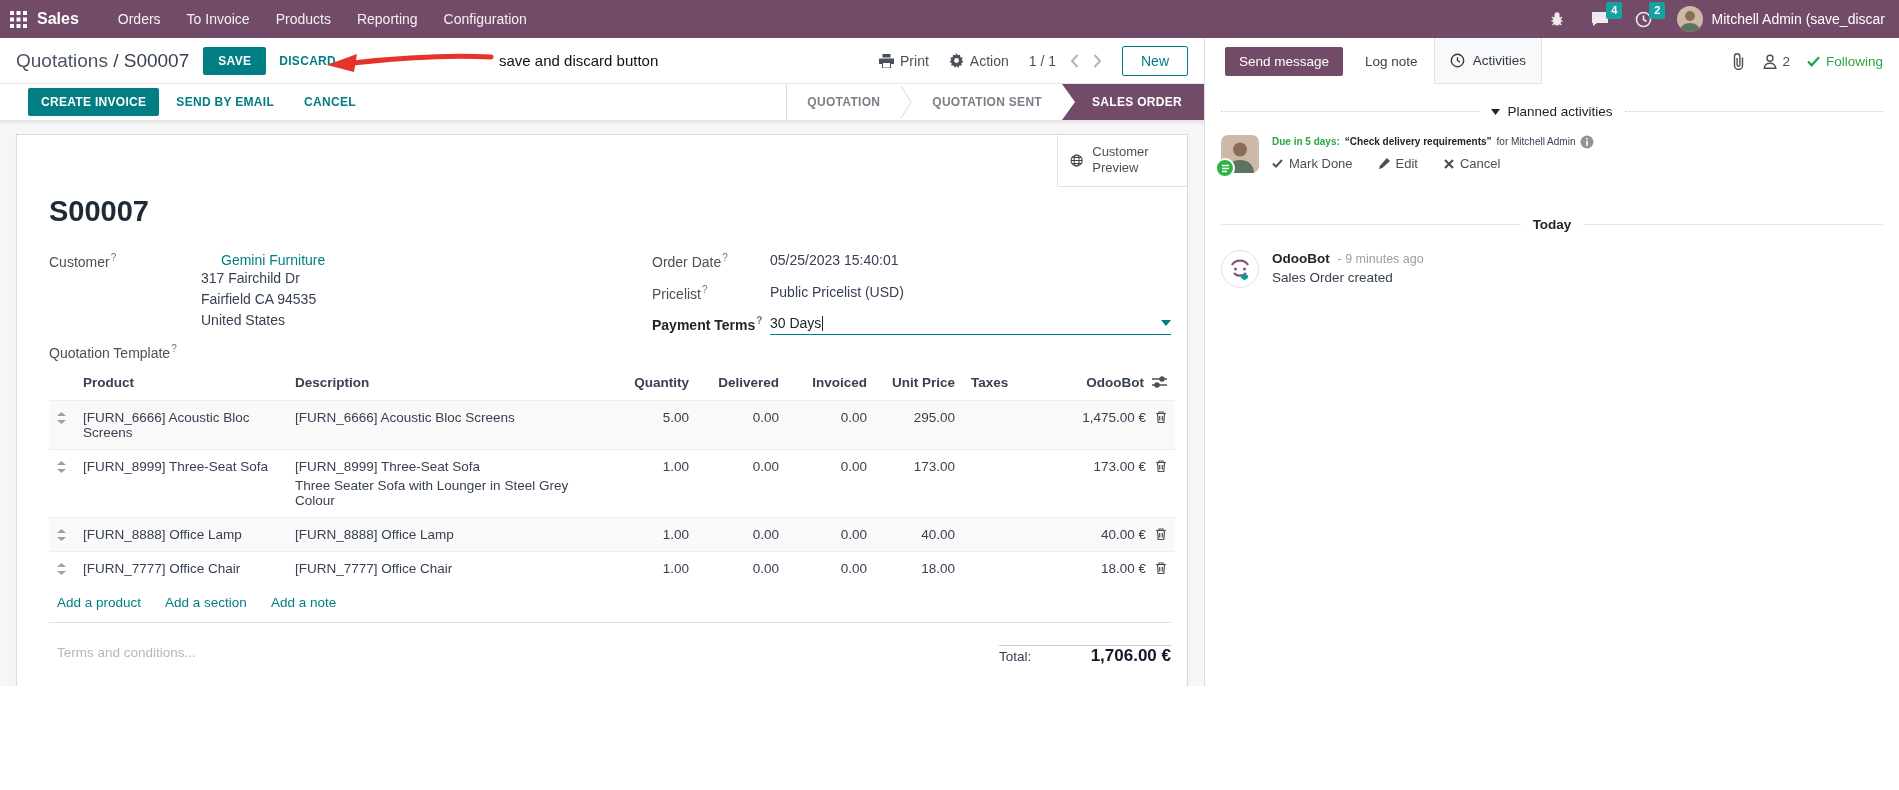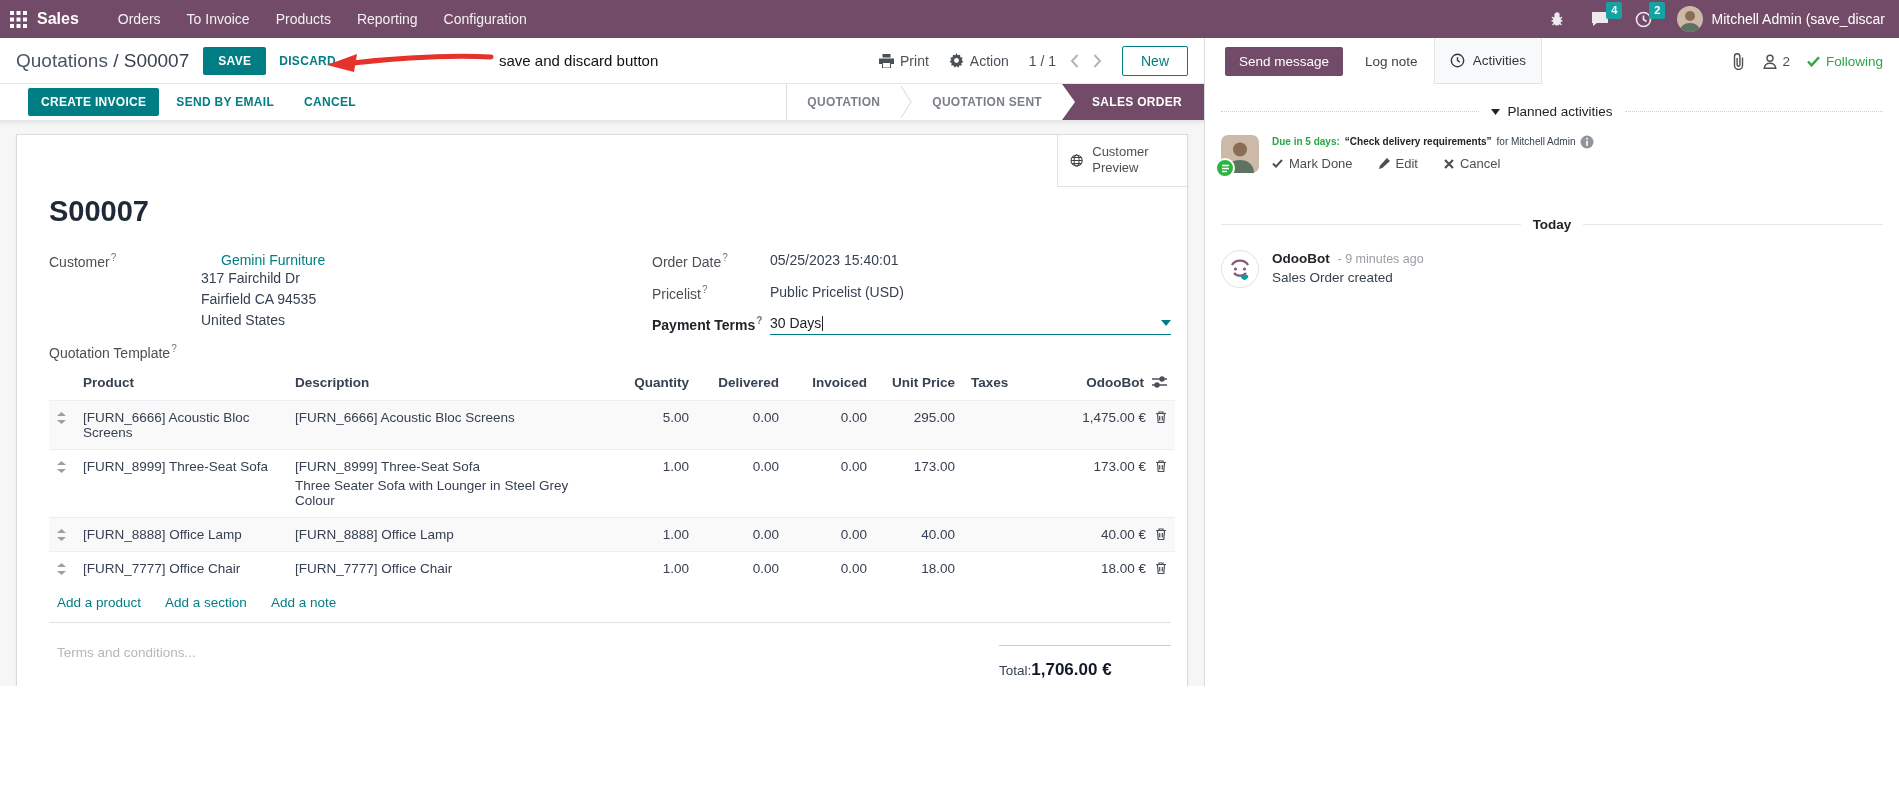--- a/index.html
+++ b/index.html
@@ -113,22 +113,22 @@
   .sub-cell { display:flex; justify-content:flex-end; align-items:center; gap:9px; }
   .trash-btn { cursor:pointer; color:#495057; flex:none; }
   .th-sub { display:flex; justify-content:flex-end; align-items:center; gap:8px; }
 
   .add-links { display:flex; gap:24px; padding:10px 8px 12px; border-bottom:1px solid #dee2e6;
                font-size:13.5px; }
   .add-link { color:#017E84; cursor:pointer; }
 
   .bottom-area { display:flex; justify-content:space-between; padding:22px 0 0 8px; }
   .terms-placeholder { color:#b4b7bb; font-size:13.5px; cursor:text; }
-  .total-box { width:172px; border-top:1px solid #c9ccd0; padding-top:14px; display:flex;
-               align-items:baseline; }
+  .total-box { width:172px; border-top:1px solid #c9ccd0; padding-top:0; display:flex;
+               justify-content:space-between; align-items:baseline; }
   .total-label { font-size:13.5px; color:#374151; }
   .total-value { font-size:17px; font-weight:bold; color:#111827; }
 
   
   .chatter-header { height:46px; flex:none; display:flex; align-items:stretch; padding:0 16px 0 20px; }
   .chatter-header .hgroup { display:flex; align-items:center; gap:14px; }
   .btn-send { background:#714B67; color:#fff; border:none; font-size:13.5px; padding:7px 14px;
               border-radius:2px; cursor:pointer; }
   .btn-lognote { background:none; border:none; color:#3f4347; font-size:13.5px; padding:7px 8px; cursor:pointer; }
   .btn-activities { display:flex; align-items:center; gap:8px; background:#f8f9fa;

